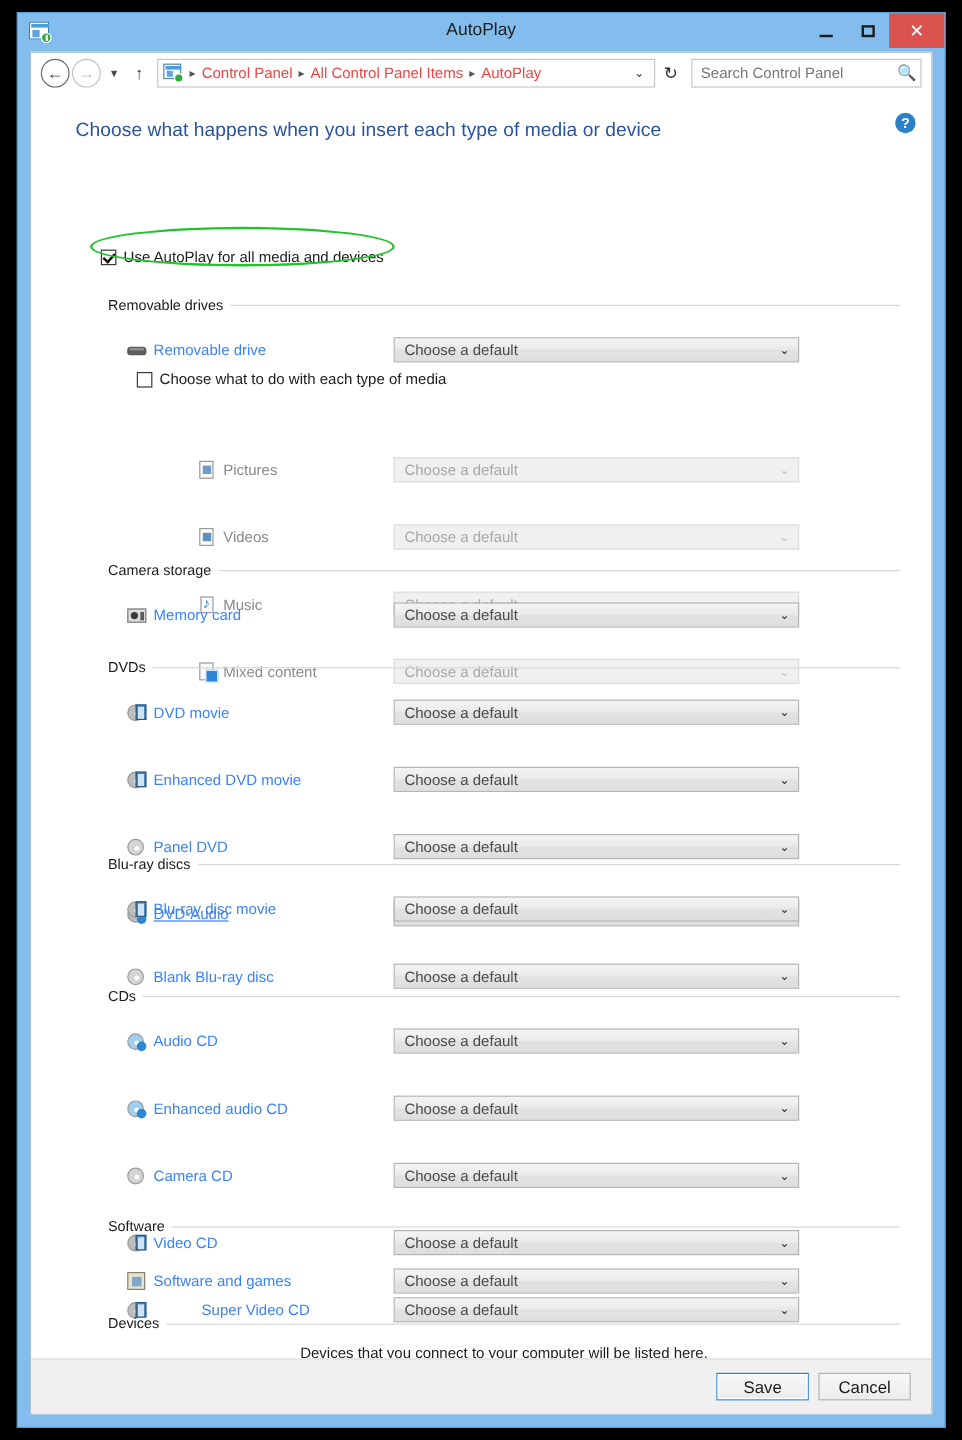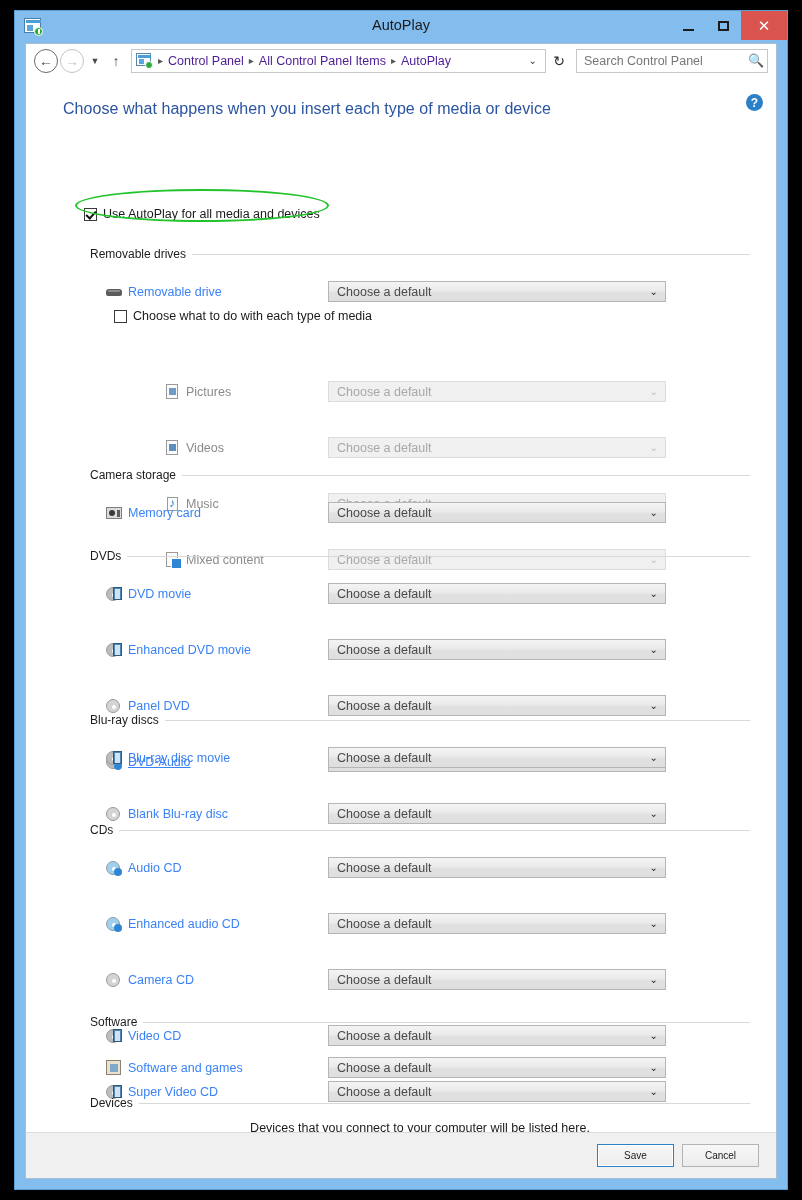--- a/index.html
+++ b/index.html
@@ -178,21 +178,21 @@
     width: 5px; height: 5px; background: #5aa6dd;
   }
   #crumb-icon .ci-badge {
     position: absolute; right: -1px; bottom: -1px;
     width: 8px; height: 8px; border-radius: 50%;
     background: #2fa83c; border: 1px solid #fff;
   }
 
   .crumb {
     font-size: 12.5px;
-    color: #4c1d95;
+    color: #ef4444;
     padding: 0 2px;
     white-space: nowrap;
   }
   .crumb-sep {
     font-size: 10px;
     color: #555;
     padding: 0 3px;
     flex: 0 0 auto;
   }
   #crumb-spacer { flex: 1 1 auto; }
@@ -498,21 +498,21 @@
     left: 0; right: 0;
     top: 26px;
     text-align: center;
     font-size: 12.5px;
     color: #1b1b1b;
   }
 
   .winbtn-std {
     background: linear-gradient(to bottom, #f7f7f7, #ececec);
     border: 1px solid #b4b4b4;
-    font-size: 10px;
+    font-size: 14px;
     font-family: "Liberation Sans", sans-serif;
     color: #1b1b1b;
     display: flex; align-items: center; justify-content: center;
   }
 
   
   #footer {
     position: absolute;
     left: 0; right: 0; bottom: 0;
     height: 46px;
@@ -870,21 +870,21 @@
               </span>
             <span>Video CD</span>
           </span>
           <span class="combo" style="top:3px;">
             <span class="cval">Choose a default</span>
             <span class="carrow">⌄</span>
           </span>
         </div>
 
         <div class="row" style="top:128px;">
-          <span class="row-label" style="margin-left:16px;">
+          <span class="row-label" style="margin-left:16px;gap:40px;">
             <span class="mini-icon">
                 <span class="ic-disc"></span>
                 <span class="ic-film"></span>
               </span>
             <span>Super Video CD</span>
           </span>
           <span class="combo" style="top:3px;">
             <span class="cval">Choose a default</span>
             <span class="carrow">⌄</span>
           </span>

